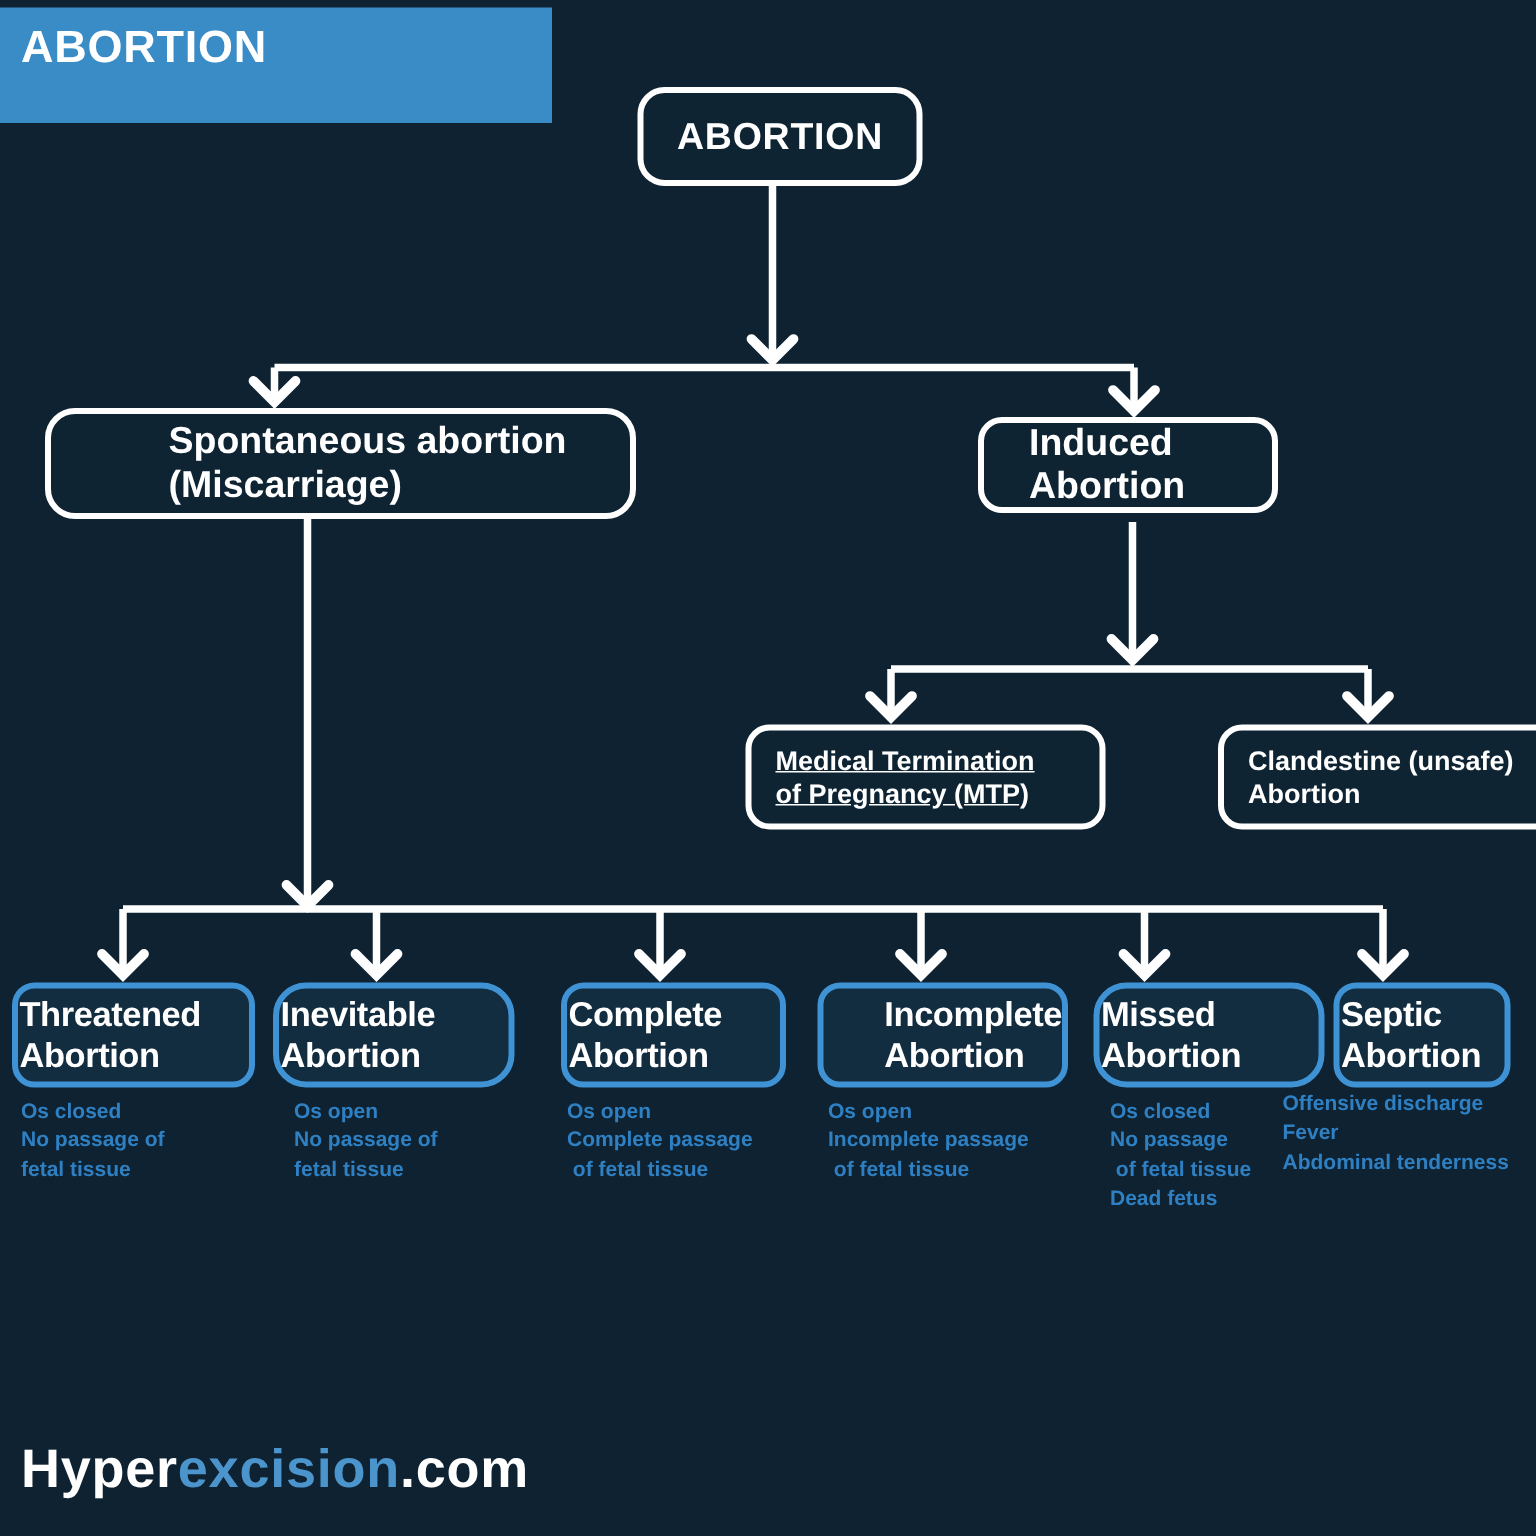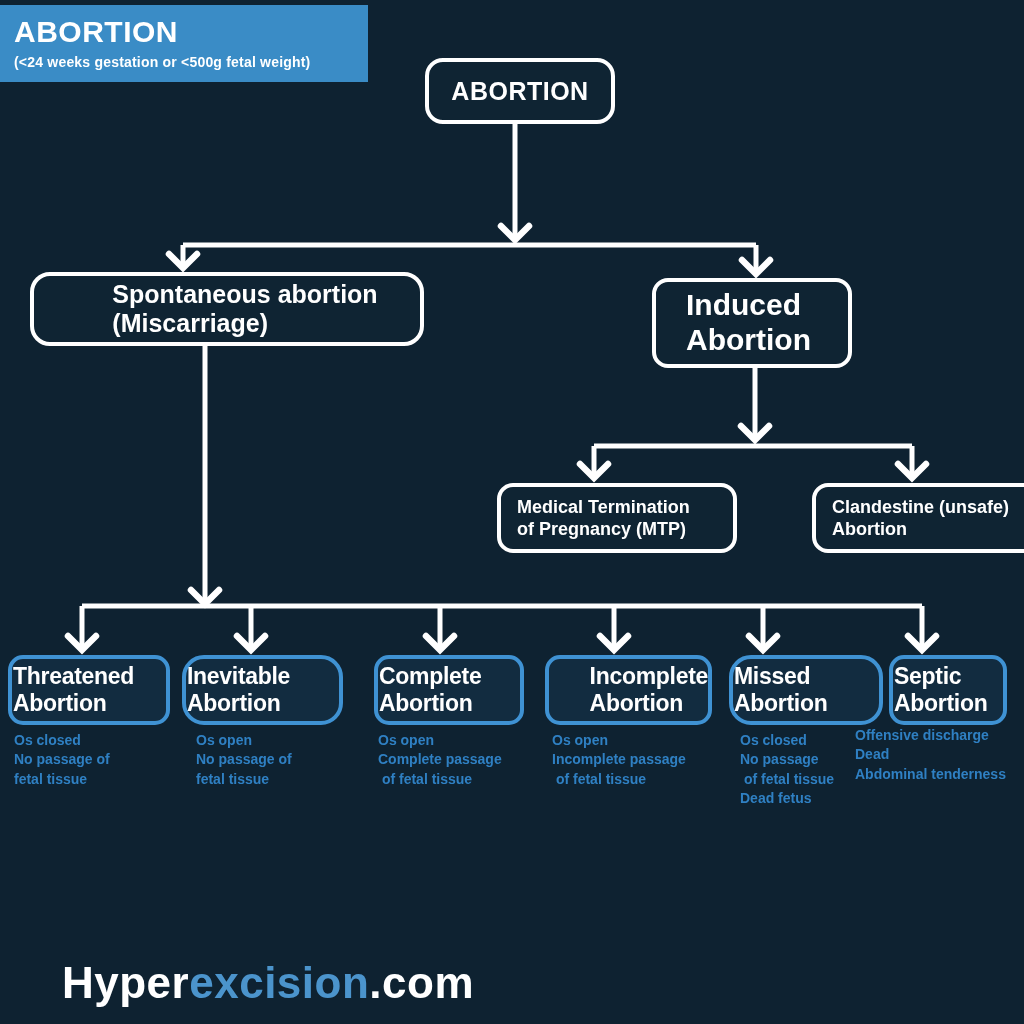--- a/index.html
+++ b/index.html
@@ -28,22 +28,22 @@
   .node{
     position:absolute;z-index:2;box-sizing:border-box;
     border:4px solid #fff;border-radius:18px;
     background:var(--node-fill,#0f2433);
     color:#fff;font-weight:bold;
     display:flex;flex-direction:column;justify-content:center;
     white-space:pre-line;line-height:1.16;
   }
   .root{left:425px;top:58px;width:190px;height:66px;align-items:center;font-size:25px;letter-spacing:.5px;}
   .spont{left:30px;top:272px;width:394px;height:74px;border-radius:20px;font-size:25px;padding-left:36px;align-items:center;}
-  .induced{left:652px;top:278px;width:200px;height:90px;border-radius:16px;font-size:30px;padding-left:30px;}
-  .mtp{left:497px;top:483px;width:240px;height:70px;border-radius:16px;font-size:18px;padding-left:16px;line-height:1.25;}
+  .induced{left:652px;top:278px;width:200px;height:64px;border-radius:16px;font-size:25px;padding-left:30px;}
+  .mtp{left:497px;top:483px;width:240px;height:70px;border-radius:16px;font-size:18px;padding-left:16px;line-height:1.25;text-decoration:underline;}
   .clan{left:770px;top:483px;width:242px;height:70px;border-radius:16px;font-size:18px;padding-left:16px;line-height:1.25;margin-left:42px;}
 
   
   .type-box{
     position:absolute;top:655px;height:70px;z-index:2;box-sizing:border-box;
     border:4px solid var(--type-border-blue,#3f92d3);border-radius:15px;
     background:var(--type-fill,#122c40);
     color:#fff;font-weight:bold;font-size:23px;line-height:1.18;
     display:flex;flex-direction:column;justify-content:center;
     padding-left:1px;white-space:pre-line;letter-spacing:-0.3px;
@@ -65,21 +65,21 @@
   .f1{left:14px;}
   .f2{left:196px;}
   .f3{left:378px;}
   .f4{left:552px;}
   .f5{left:740px;}
   .f6{left:855px;top:726px;}
 
   
   .logo{
     position:absolute;left:14px;top:958px;z-index:2;
-    font-size:44px;font-weight:bold;color:#fff;letter-spacing:.5px;margin-left:48px;
+    font-size:36px;font-weight:bold;color:#fff;letter-spacing:.5px;
   }
   .logo .mid{color:var(--logo-blue,#4b94cc);}
 </style>
 </head>
 <body>
 
 <div class="stage">
 
   <svg class="connectors" width="1024" height="1024" viewBox="0 0 1024 1024" aria-hidden="true">
 
@@ -112,21 +112,20 @@
     <path class="line" d="M614,606 V646"></path>
     <path class="chev" d="M600,636 L614,650 L628,636"></path>
     <path class="line" d="M763,606 V646"></path>
     <path class="chev" d="M749,636 L763,650 L777,636"></path>
     <path class="line" d="M922,606 V646"></path>
     <path class="chev" d="M908,636 L922,650 L936,636"></path>
   </svg>
 
   <header class="badge">
     <div class="badge-title">ABORTION</div>
-    <div class="badge-sub">(&lt;24 weeks gestation or &lt;500g fetal weight)</div>
   </header>
 
   <div class="node root">
     <span>ABORTION</span>
   </div>
 
   <div class="node spont">
     <span>Spontaneous abortion
 (Miscarriage)</span>
   </div>
@@ -181,20 +180,20 @@
 Complete passage
  of fetal tissue</div>
   <div class="features f4">Os open
 Incomplete passage
  of fetal tissue</div>
   <div class="features f5">Os closed
 No passage
  of fetal tissue
 Dead fetus</div>
   <div class="features f6">Offensive discharge
-Dead
+Fever
 Abdominal tenderness</div>
 
   <div class="logo">
     <span>Hyper</span><span class="mid">excision</span><span>.com</span>
   </div>
 
 </div>
 
 </body></html>

